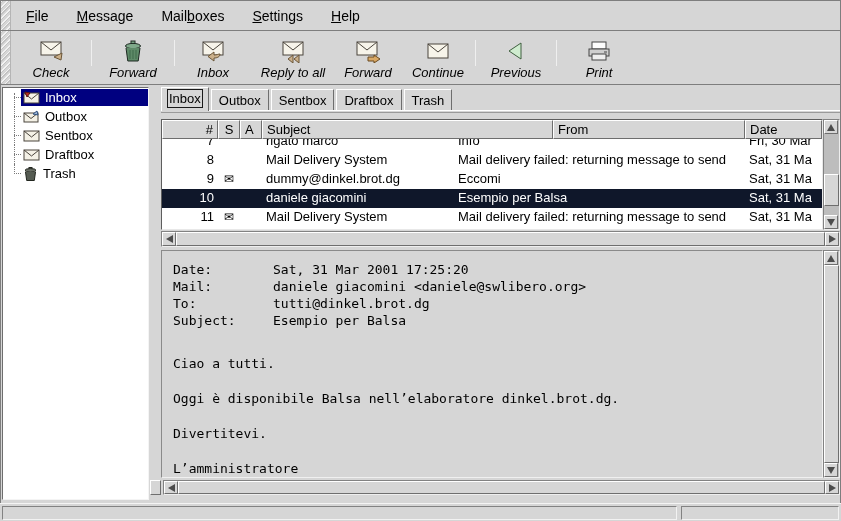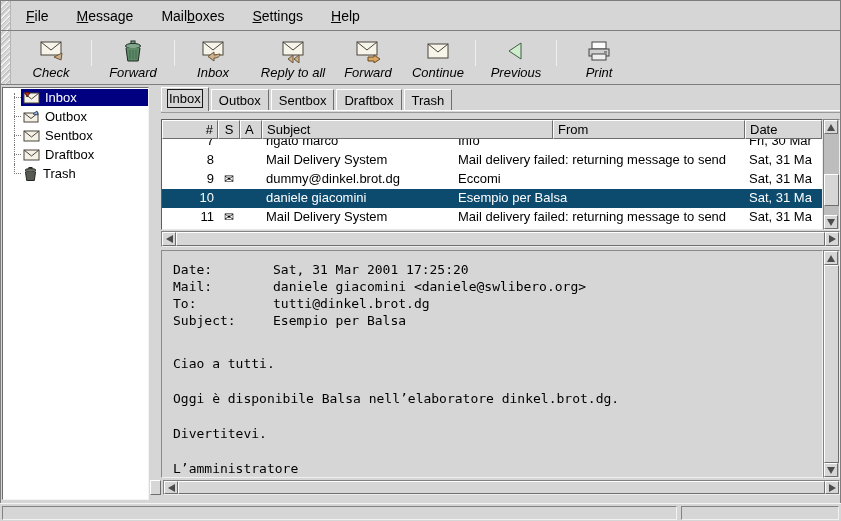--- a/index.html
+++ b/index.html
@@ -43,21 +43,21 @@
   .list-wrap { position:absolute; left:161px; top:119px; width:662px; height:111px; background:#ffffff; border:1px solid; border-color:#5e5e5e #e8e8e8 #e8e8e8 #5e5e5e; overflow:hidden; }
   .lrow { display:flex; height:19px; line-height:18px; white-space:nowrap; }
   .hcell { border:1px solid; border-color:#ffffff #6e6e6e #6e6e6e #ffffff; background:#d6d6d6; padding:0 4px; overflow:hidden; font-size:13px; }
   .cell { padding:0 4px; overflow:hidden; font-size:13px; }
   .w-num { width:56px; text-align:right; flex:none; }
   .w-s   { width:22px; flex:none; text-align:center; padding:0 1px; }
   .w-a   { width:22px; flex:none; }
   .w-from{ width:192px; flex:none; }
   .w-subj{ width:291px; flex:none; }
   .w-date{ flex:1; }
-  .mrow.selected { background:#0c4a6e; color:#ffffff; }
+  .mrow.selected { background:#0f172a; color:#ffffff; }
   .mrow .w-s { font-size:12px; }
   .clip7 { height:12px; overflow:hidden; }
   .clip7 .lrow { transform:translateY(-7px); }
 
   
   .sb { position:absolute; background:#bdbdbd; border:1px solid; border-color:#828282 #eeeeee #eeeeee #828282; display:flex; }
   .sb.v { flex-direction:column; }
   .sb-btn { width:14px; height:14px; flex:none; background:#d6d6d6; border:1px solid; border-color:#ffffff #6e6e6e #6e6e6e #ffffff; display:flex; align-items:center; justify-content:center; }
   .trough { flex:1; position:relative; }
   .thumb { position:absolute; background:#d6d6d6; border:1px solid; border-color:#ffffff #6e6e6e #6e6e6e #ffffff; }

